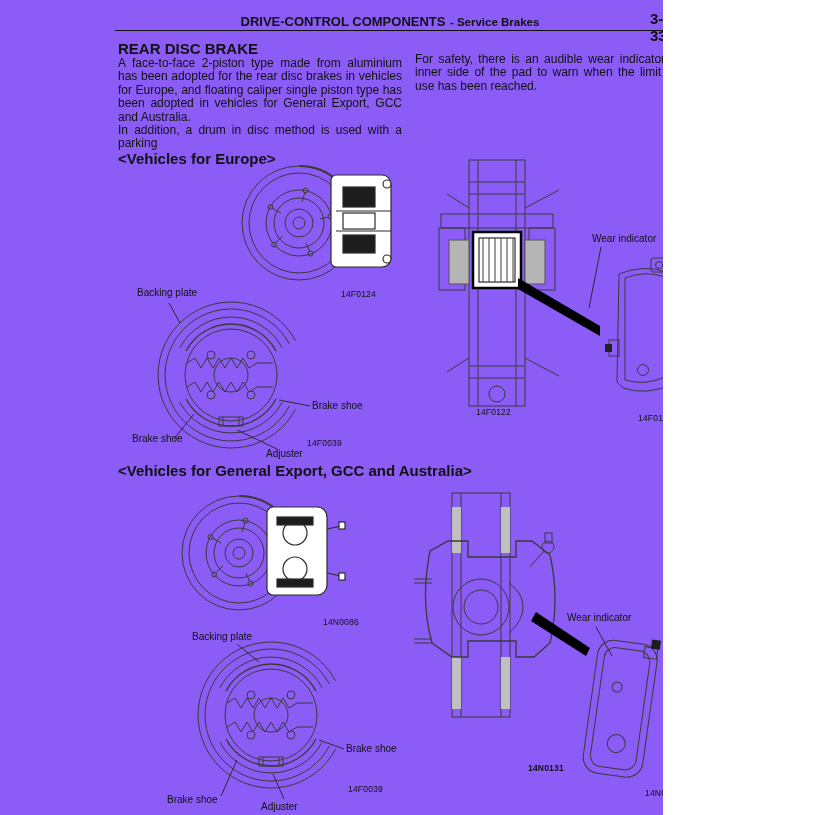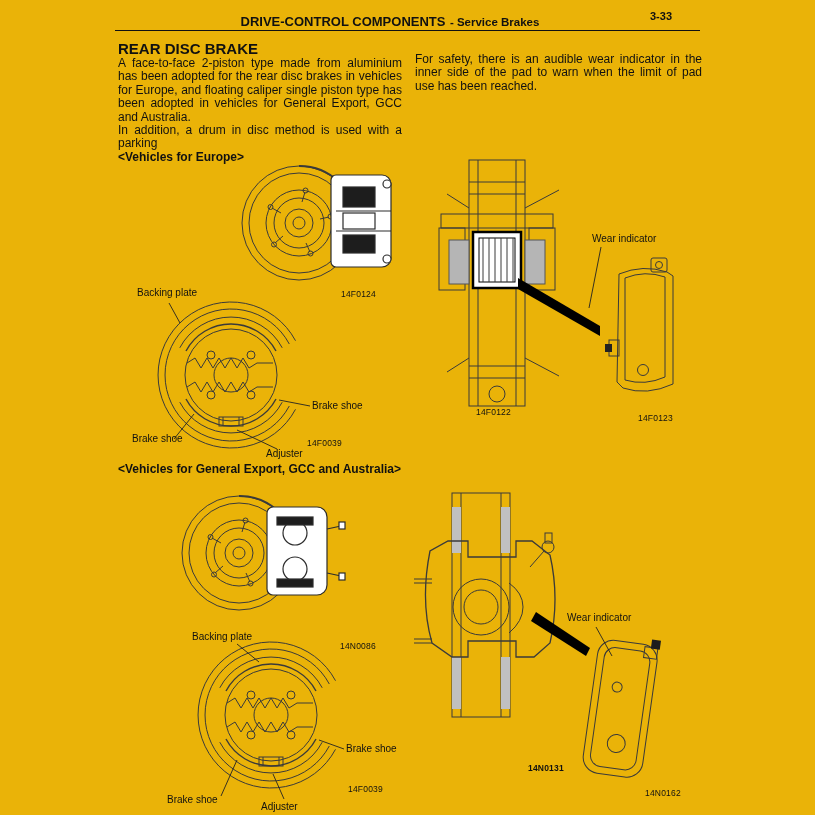--- a/index.html
+++ b/index.html
@@ -1,29 +1,29 @@
 <!DOCTYPE html>
 <html><head>
 <meta charset="utf-8">
 <style>
   html,body{margin:0;padding:0;background:#fff;}
-  .page{position:relative;width:815px;height:815px;background:#eab308;
+  .page{position:relative;width:663px;height:815px;background:#8b5cf6;
         font-family:"Liberation Sans",sans-serif;color:#111;overflow:hidden;}
   .abs{position:absolute;}
   .hdr{top:12px;left:90px;width:600px;text-align:center;font-weight:bold;}
   .hdr .t1{font-size:13px;}
   .hdr .t2{font-size:11.5px;}
-  .pageno{top:10px;left:650px;font-size:11px;font-weight:bold;}
+  .pageno{top:10px;left:650px;font-size:15px;font-weight:bold;}
   .rule{top:30px;left:115px;width:585px;border-top:1.6px solid #111;height:0;}
   .sect-title{top:40px;left:118px;font-size:15px;font-weight:bold;}
   .col{font-size:12px;line-height:13.4px;text-align:justify;}
   .col p{margin:0;}
   .col-left{top:57px;left:118px;width:284px;}
   .col-right{top:53px;left:415px;width:287px;}
-  .subhead{font-size:12px;font-weight:bold;}
+  .subhead{font-size:15px;font-weight:bold;}
   .subhead-eu{top:150px;left:118px;}
   .subhead-ex{top:462px;left:118px;}
   .figwrap{position:absolute;margin-left:9px;}
   .lbl{position:absolute;font-size:10px;white-space:nowrap;color:#111;}
   .figcode{position:absolute;font-size:8.5px;letter-spacing:.2px;color:#111;white-space:nowrap;}
   .figcode.bold{font-weight:bold;}
   svg{display:block;}
   .overlay{position:absolute;top:0;left:0;pointer-events:none;}
 </style>
 </head>
@@ -194,21 +194,21 @@
         <circle cx="114" cy="92" r="12" fill="none"></circle>
         <rect x="96" y="40" width="36" height="8" fill="#1d1d1d"></rect>
         <rect x="96" y="102" width="36" height="8" fill="#1d1d1d"></rect>
         <line x1="146" y1="52" x2="160" y2="49"></line>
           <rect x="158" y="45" width="6" height="7"></rect>
         <line x1="146" y1="96" x2="160" y2="99"></line>
           <rect x="158" y="96" width="6" height="7"></rect>
       </g>
     </svg>
   </div>
-  <div class="figcode" style="left:340px;top:617px;margin-top:24px;">14N0086</div>
+  <div class="figcode" style="left:323px;top:617px;">14N0086</div>
 
   <div class="figwrap" style="left:150px;top:628px;width:245px;height:185px;">
     <svg width="245" height="185" viewBox="0 0 245 185">
       <g fill="none" stroke="#3a3a3a" stroke-width="1">
         <path d="M176.5 52.7 A73 73 0 1 0 176.5 121.3"></path>
         <path d="M170.3 56 A66 66 0 1 0 170.3 118"></path>
         <circle cx="112" cy="87" r="46"></circle>
         <circle cx="112" cy="87" r="17"></circle>
         <circle cx="132" cy="67" r="4"></circle>
           <circle cx="92" cy="67" r="4"></circle>

